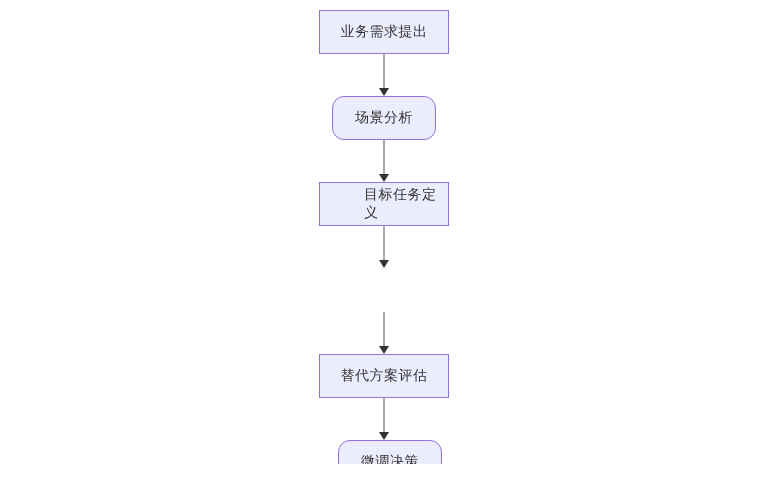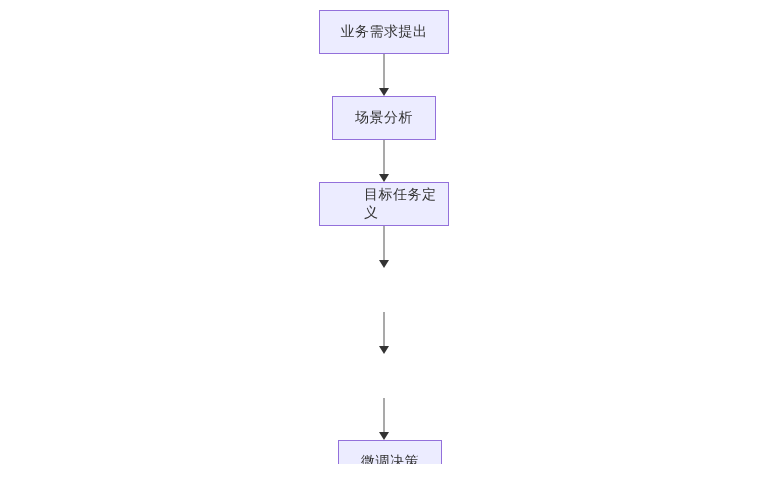--- a/index.html
+++ b/index.html
@@ -25,21 +25,21 @@
     background: #ECECFF;
     border: 1px solid #9370DB;
     display: flex;
     align-items: center;
     justify-content: center;
     font-size: 14px;
     color: #333333;
     letter-spacing: 0.5px;
   }
   .node.wide   { width: 130px; }
-  .node.narrow { width: 104px; }
+  .node.narrow { width: 104px; border-radius: 12px; }
   .n1 { top: 10px; }
   .n2 { top: 96px; }
   .n3 { top: 182px; padding-left: 44px; }
   .n4 { top: 268px; }
   .n5 { top: 354px; }
   .n6 { top: 440px; margin-left: 6px; }
 
   
   .arrow {
     position: absolute;
@@ -105,20 +105,23 @@
     <div class="line"></div>
     <div class="head"></div>
   </div>
 
 
   <div class="arrow a4">
     <div class="line"></div>
     <div class="head"></div>
   </div>
 
+  <div class="node wide n5">
+    <span>替代方案评估</span>
+  </div>
 
   <div class="arrow a5">
     <div class="line"></div>
     <div class="head"></div>
   </div>
 
   <div class="node narrow n6">
     <span>微调决策</span>
   </div>
 

